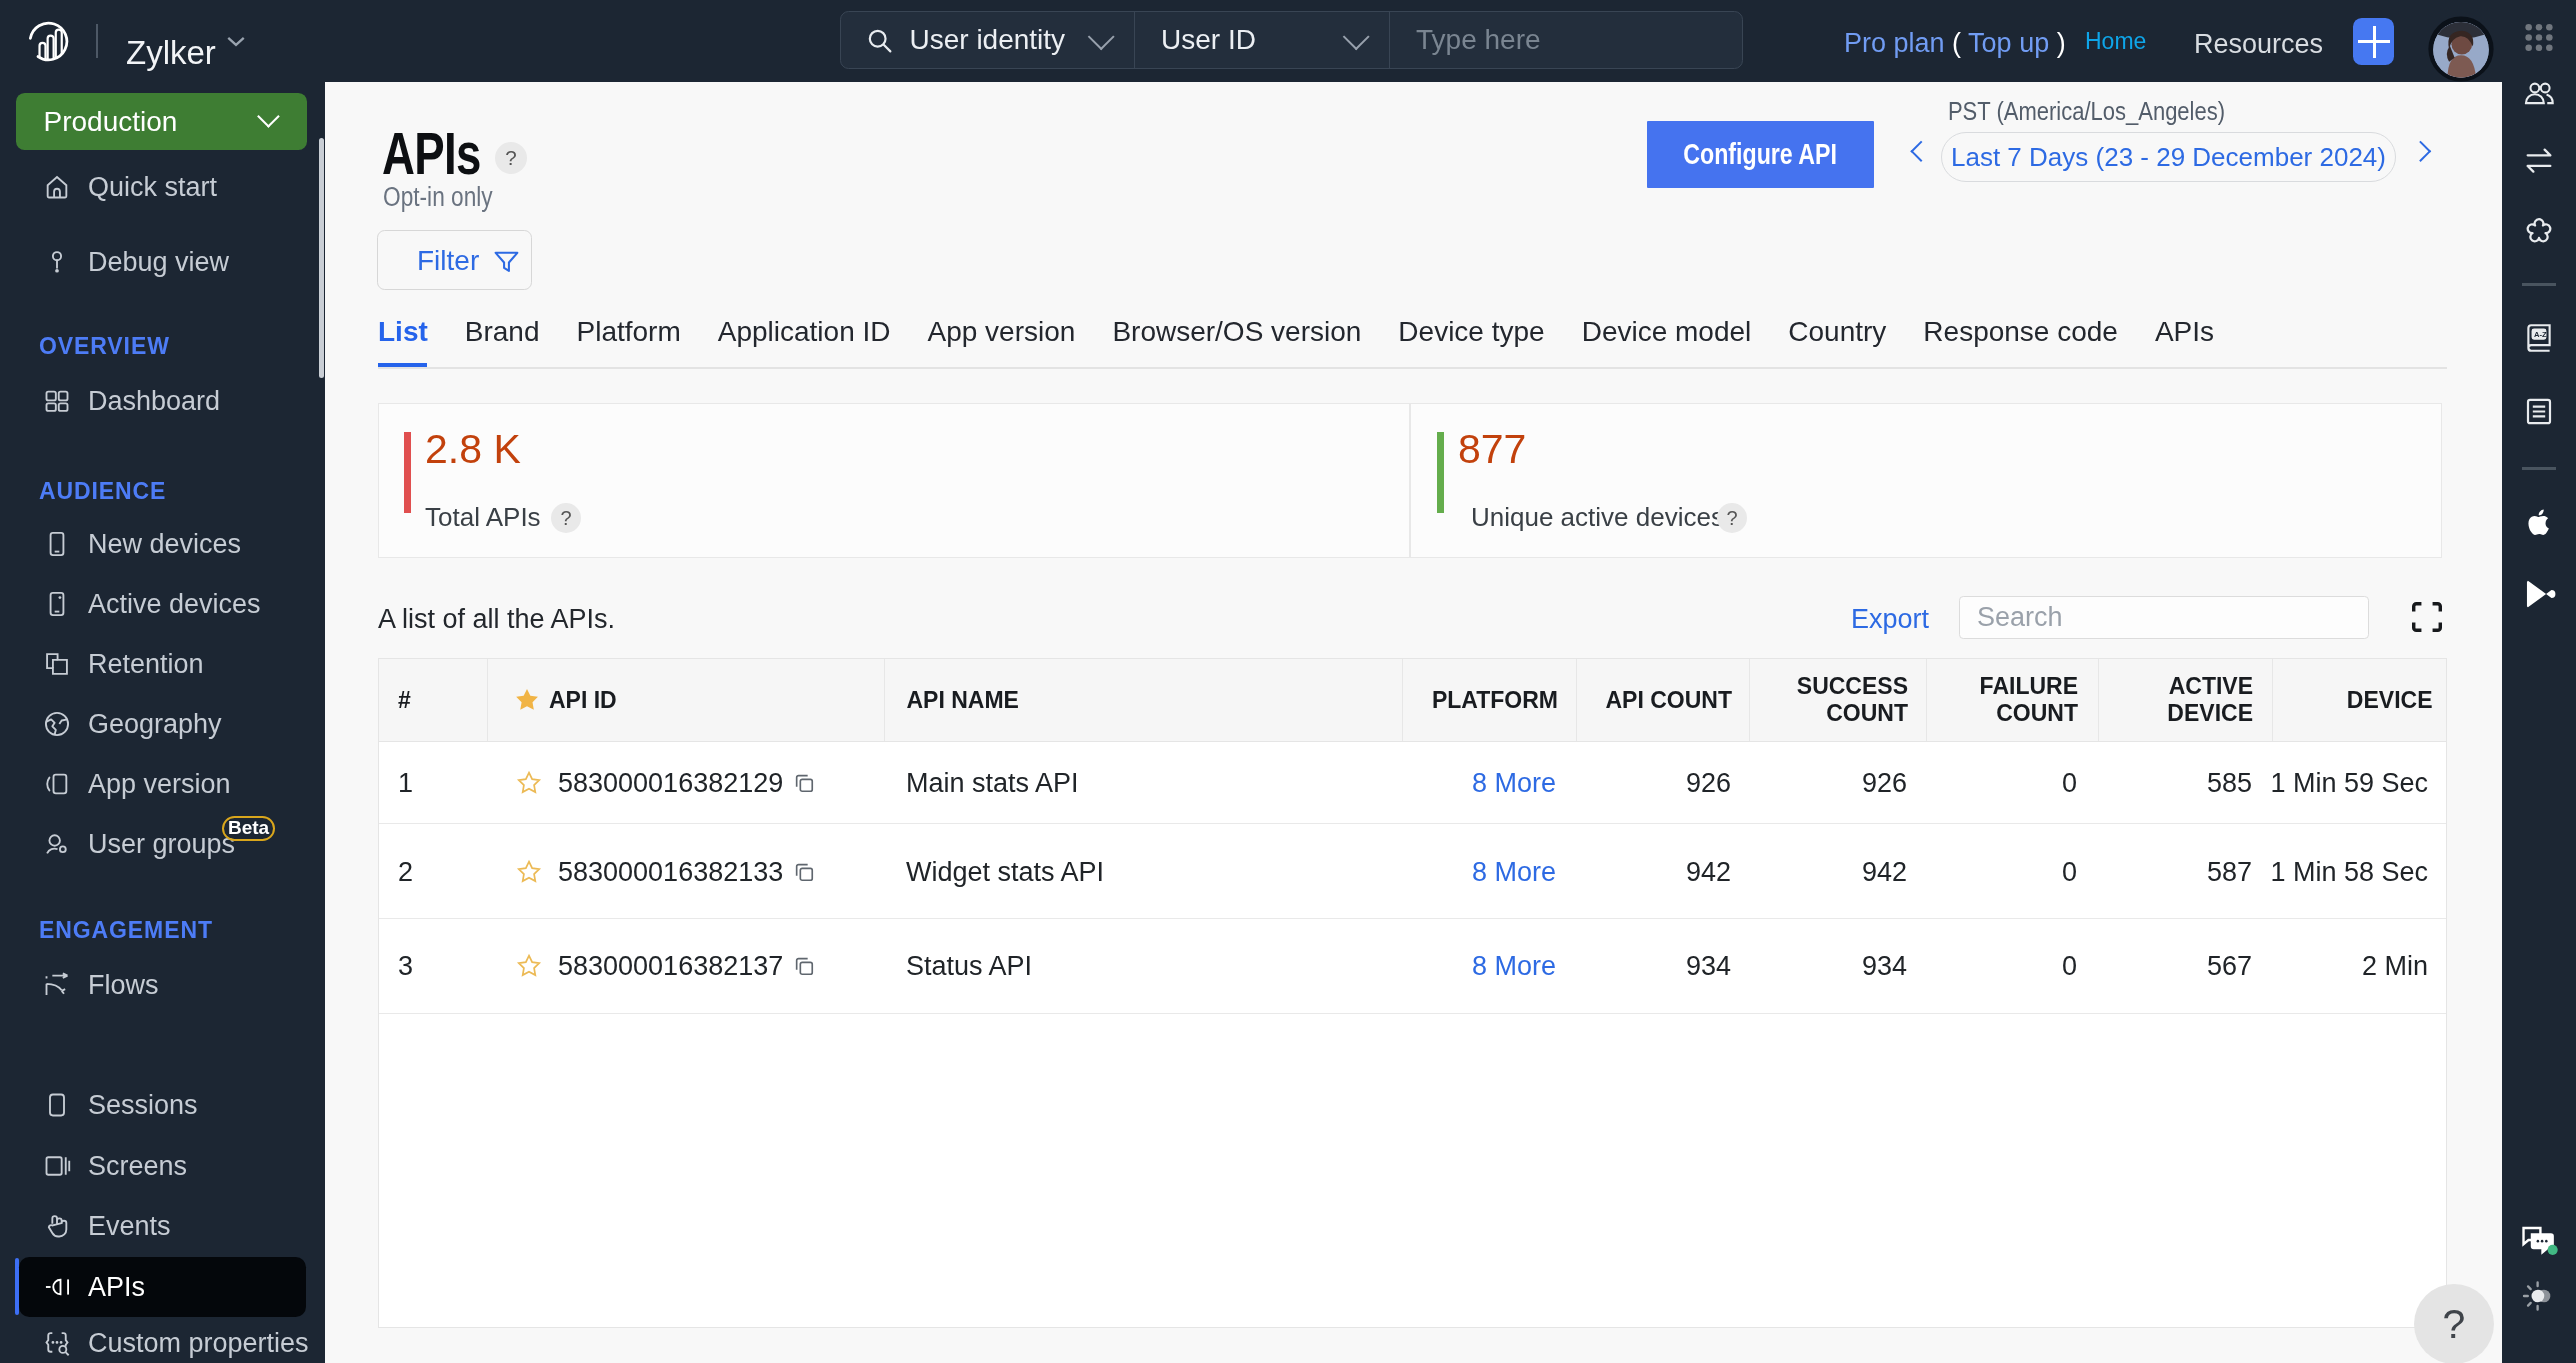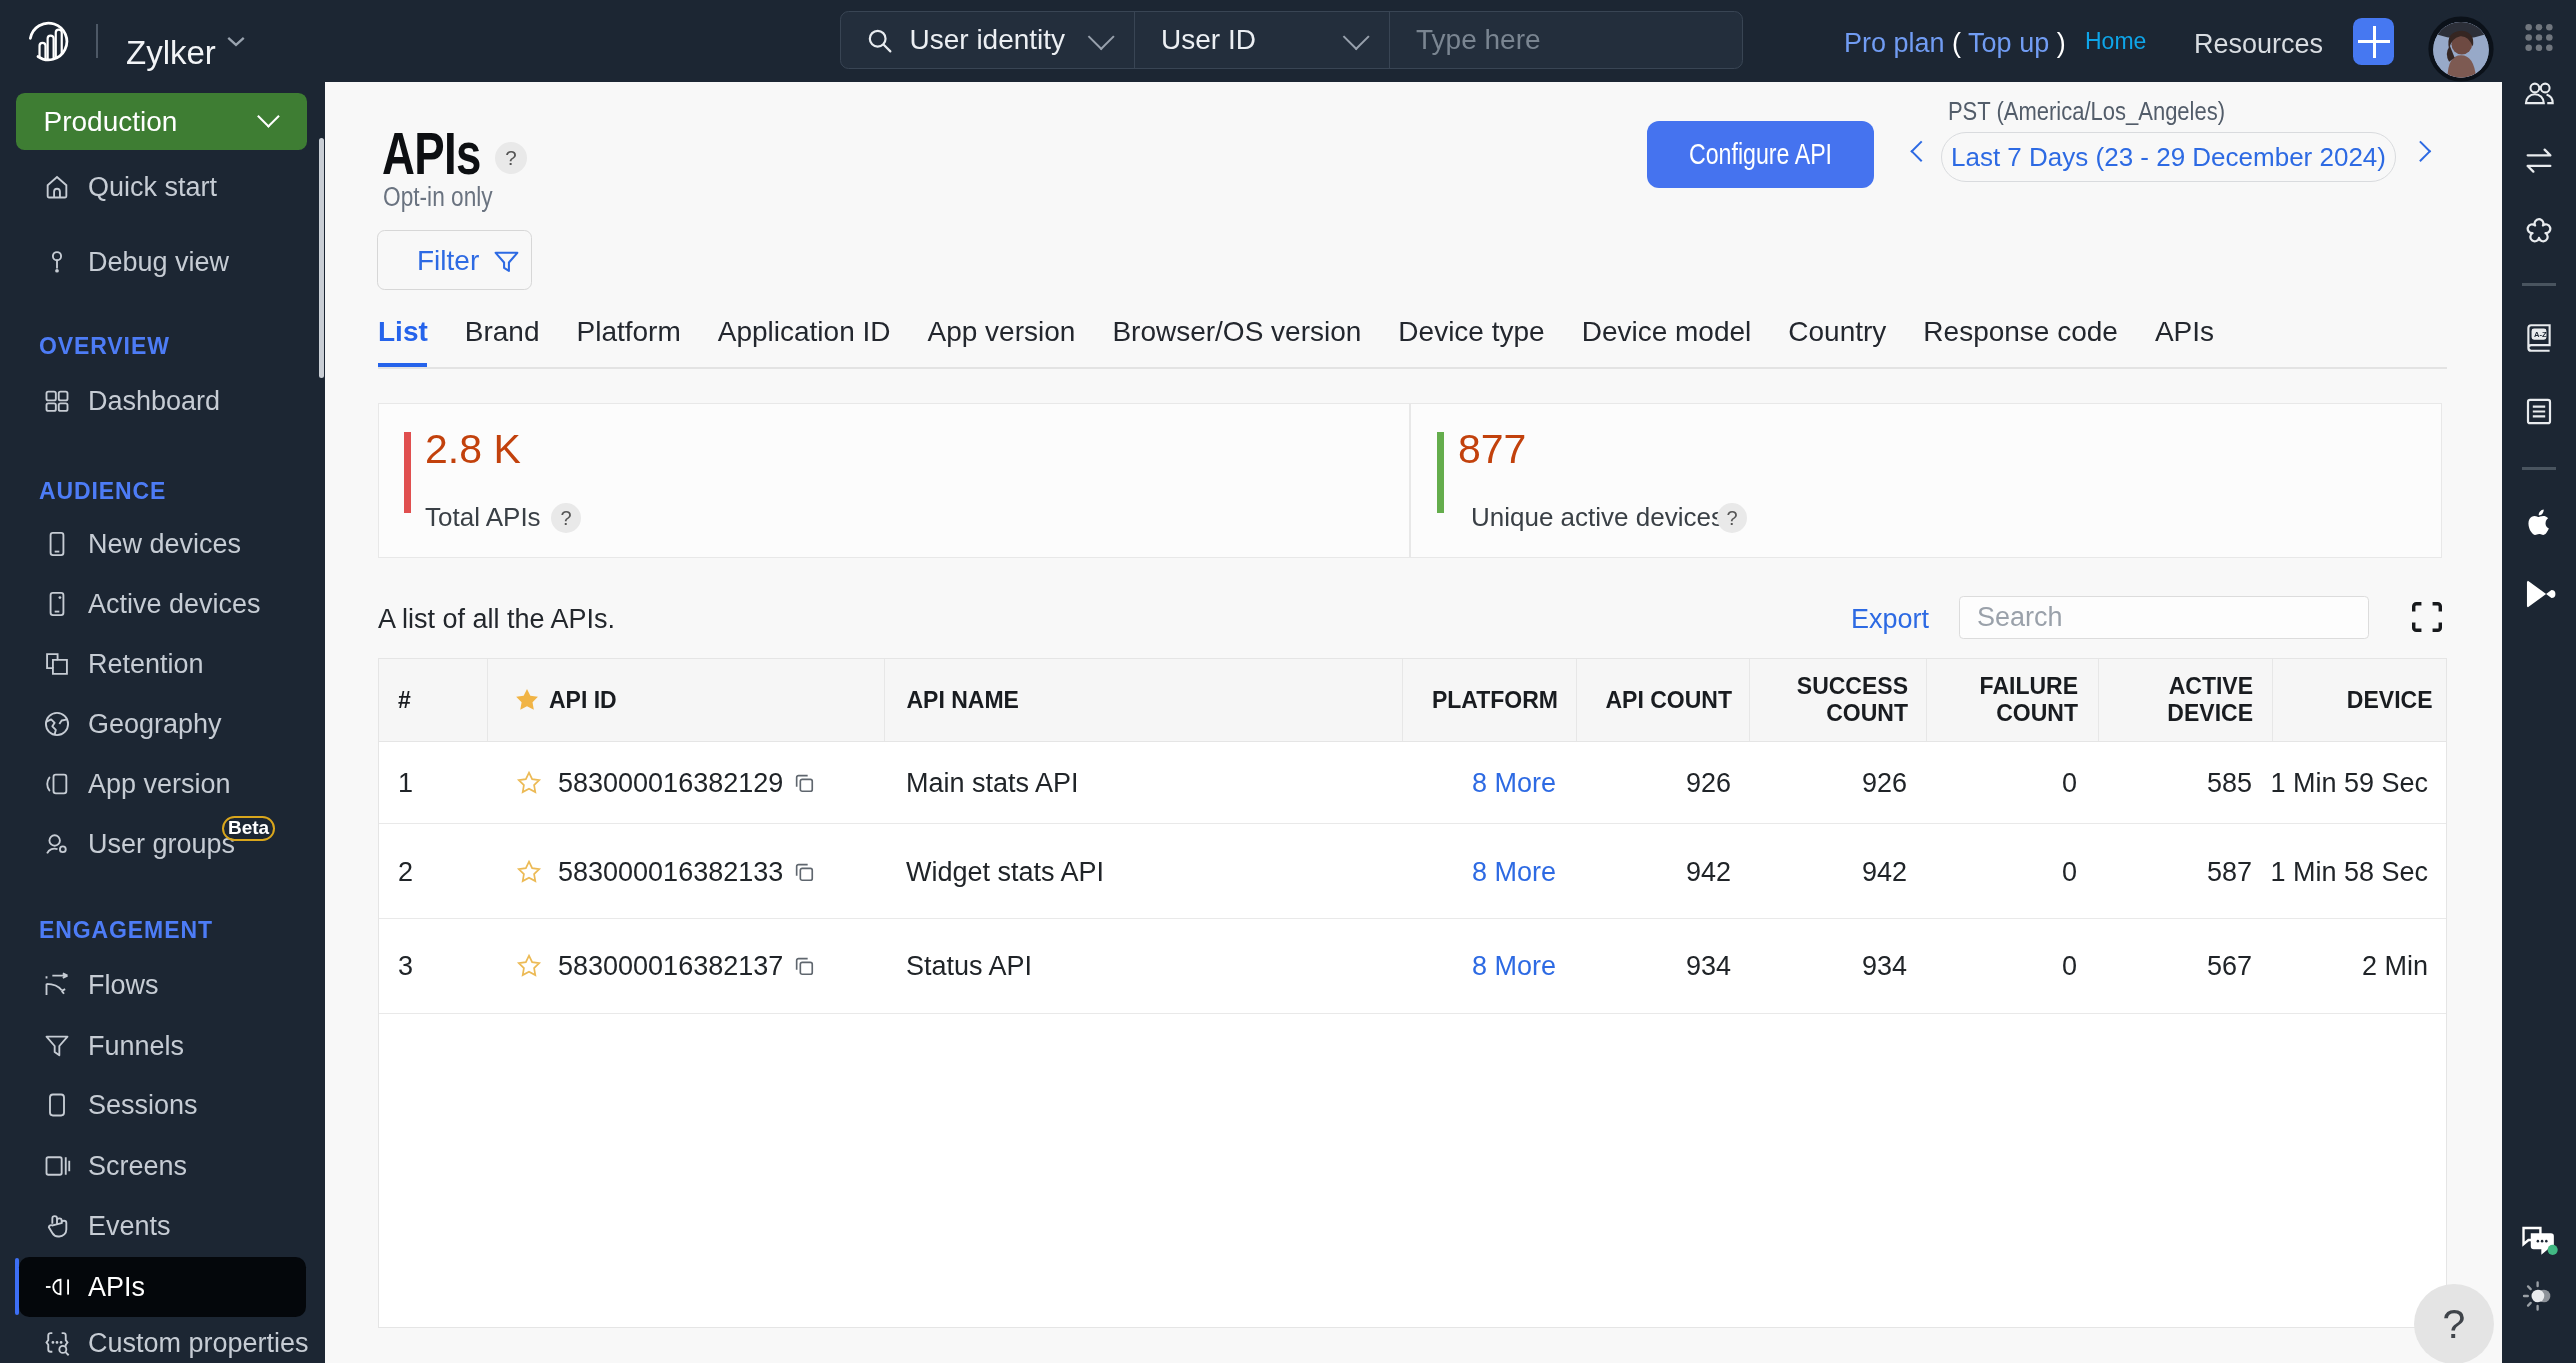--- a/index.html
+++ b/index.html
@@ -40,21 +40,21 @@
 
 #rightbar { position:absolute; left:2502px; top:0; width:74px; height:1364px; background:#1c2633; }
 .ricon { position:absolute; left:50%; transform:translateX(-50%); }
 
 #content { position:absolute; left:325px; top:82px; width:2177px; height:1282px; background:#f8f8f8; }
 #title { position:absolute; left:57px; top:37px; font-size:60px; font-weight:bold; color:#0d0f12; letter-spacing:-0.9px; transform:scaleX(0.76); transform-origin:0 0; }
 #titleq { position:absolute; left:170px; top:60px; width:32px; height:32px; background:#e9e9e9; border-radius:50%; color:#555; font-size:20.6px; text-align:center; line-height:32px; }
 #optin { position:absolute; left:58px; top:100px; font-size:27px; color:#6a7380; }
 #filterbtn { position:absolute; left:52px; top:148px; width:155px; height:60px; border:1.7px solid #d7d7d7; border-radius:7.7px; color:#2d6ae3; font-size:28px;padding-left:28px; }
 #filterbtn span { position:absolute; left:39px; top:13.7px; }
-#confbtn { position:absolute; left:1322px; top:39px; width:227px; height:67px; background:#4573ef; border-radius:12px; color:#fff; font-size:29px; font-weight:normal; text-align:center; line-height:67px; }
+#confbtn { position:absolute; left:1322px; top:39px; width:227px; height:67px; background:#4573ef; border-radius:1px; color:#fff; font-size:29px; font-weight:bold; text-align:center; line-height:67px; }
 #pst { position:absolute; left:1534px; top:14.6px; width:455px; text-align:center; font-size:25px; color:#535d6a; }
 #datepill { position:absolute; left:1616px; top:50px; width:455px; height:50px; border:1.7px solid #d9dbde; border-radius:26px; color:#2d6ae3; font-size:26px; text-align:center; line-height:48px; }
 .navchev { position:absolute; top:62px; width:14.6px; height:14.6px; border-right:2.6px solid #2d6ae3; border-bottom:2.6px solid #2d6ae3; }
 #chevL { left:1589px; transform:rotate(135deg); }
 #chevR { left:2088px; transform:rotate(-45deg); }
 
 #tabs { position:absolute; left:53px; top:234px; display:flex; gap:37px; font-size:28px; color:#23272e; white-space:nowrap; }
 #tabs .act { color:#2563eb; font-weight:bold; }
 #tabline { position:absolute; left:53px; top:285px; width:2069px; height:1.7px; background:#e3e3e3; }
 #tabact { position:absolute; left:53px; top:281px; width:49px; height:4.3px; background:#2563eb; }
@@ -344,26 +344,20 @@
     <span class="tx">User groups</span>
   </div>
   <div id="betapill">Beta</div>
   <div class="slabel" style="top:835px;">ENGAGEMENT</div>
   <div class="sitem" style="top:873px;">
     <svg class="ic" viewBox="0 0 24 24" fill="none" stroke="#c6ccd4" stroke-width="1.6">
         <path d="M21 4 H8 M21 4 l-4 -2 M21 4 l-4 2 M3 4.5 v2 M3 11 q9 0 13 5.5 M16 17 l2 2.5 M16 17 l3 -1.5 M3 11 v9.5"></path>
       </svg>
     <span class="tx">Flows</span>
   </div>
-  <div class="sitem" style="top:934px;">
-    <svg class="ic" viewBox="0 0 24 24" fill="none" stroke="#c6ccd4" stroke-width="1.6">
-        <path d="M3 4h18l-7 8v8l-4-2.8V12L3 4z" stroke-linejoin="round"></path>
-      </svg>
-    <span class="tx">Funnels</span>
-  </div>
   <div class="sitem" style="top:993px;">
     <svg class="ic" viewBox="0 0 24 24" fill="none" stroke="#c6ccd4" stroke-width="1.6">
         <rect x="6" y="3" width="12" height="18" rx="2.5"></rect>
       </svg>
     <span class="tx">Sessions</span>
   </div>
   <div class="sitem" style="top:1054px;">
     <svg class="ic" viewBox="0 0 24 24" fill="none" stroke="#c6ccd4" stroke-width="1.6">
         <rect x="3" y="4.5" width="13" height="15" rx="1.5"></rect>
         <path d="M19.5 4.5 v15 M22.5 7.5 v9"></path>

